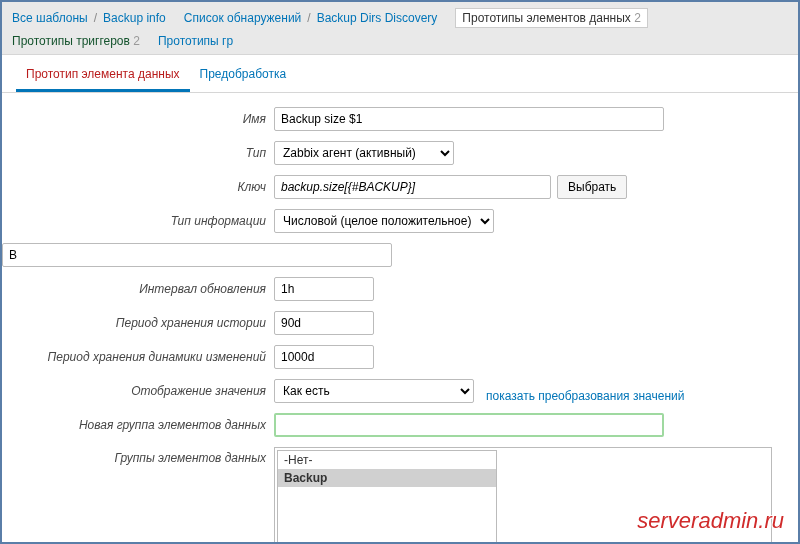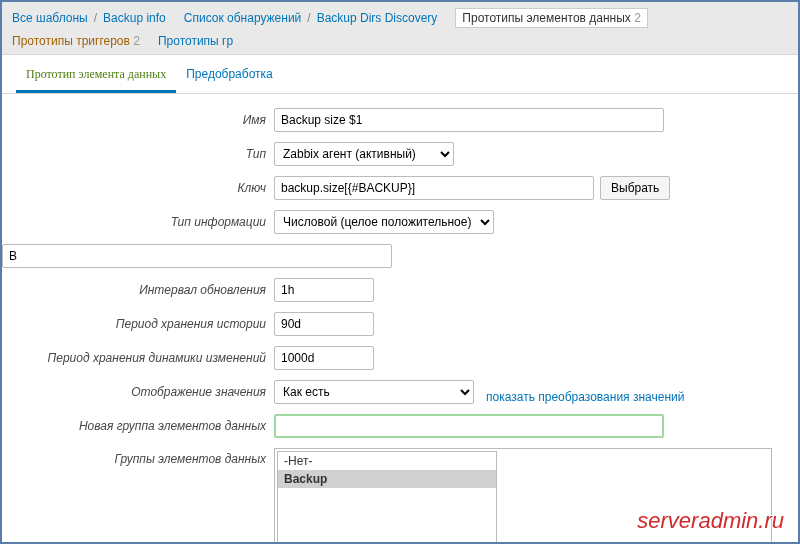--- a/index.html
+++ b/index.html
@@ -40,21 +40,21 @@
     border-bottom: 1px solid #d6d6d6;
     margin-top: 2px;
   }
   .tab {
     padding: 10px 10px 8px;
     color: #0275b8;
     cursor: pointer;
     border-bottom: 3px solid transparent;
     font-size: 12px;
   }
-  .tab.active { border-bottom-color: #0275b8; color: #4d7c0f; font-family: Liberation Serif, serif; }
+  .tab.active { border-bottom-color: #0275b8; color: #b91c1c; }
   .form {
     padding: 14px 20px 14px 0;
   }
   .row {
     display: flex;
     align-items: center;
     margin-bottom: 10px;
   }
   .label {
     width: 272px;
@@ -143,21 +143,21 @@
   <a>Список обнаружений</a>
   <span class="sep">/</span>
   <a>Backup Dirs Discovery</a>
   <span style="width:6px"></span>
   <span class="active">
     <span>Прототипы элементов данных</span>
     <span class="count">2</span>
   </span>
   <span style="width:6px"></span>
   <span class="inactive">
-    <span style="color:#a16207">Прототипы триггеров</span>
+    <span style="color:#14532d">Прототипы триггеров</span>
     <span class="count">2</span>
   </span>
   <span style="width:6px"></span>
   <span class="inactive">
     <span style="color:#0275b8">Прототипы гр</span>
   </span>
 </div>
 
 <div class="tabs">
   <div class="tab active">Прототип элемента данных</div>
@@ -178,21 +178,21 @@
     <div class="controls">
       <select class="w-short" style="width:180px">
         <option>Zabbix агент (активный)</option>
       </select>
     </div>
   </div>
 
   <div class="row">
     <div class="label">Ключ</div>
     <div class="controls">
-      <input type="text" class="w-long" style="width: 320px;" value="backup.size[{#BACKUP}]">
+      <input type="text" class="w-long" style="width: 277px; font-style: italic;" value="backup.size[{#BACKUP}]">
       <button class="btn">Выбрать</button>
     </div>
   </div>
 
   <div class="row">
     <div class="label">Тип информации</div>
     <div class="controls">
       <select style="width:220px">
         <option>Числовой (целое положительное)</option>
       </select>

